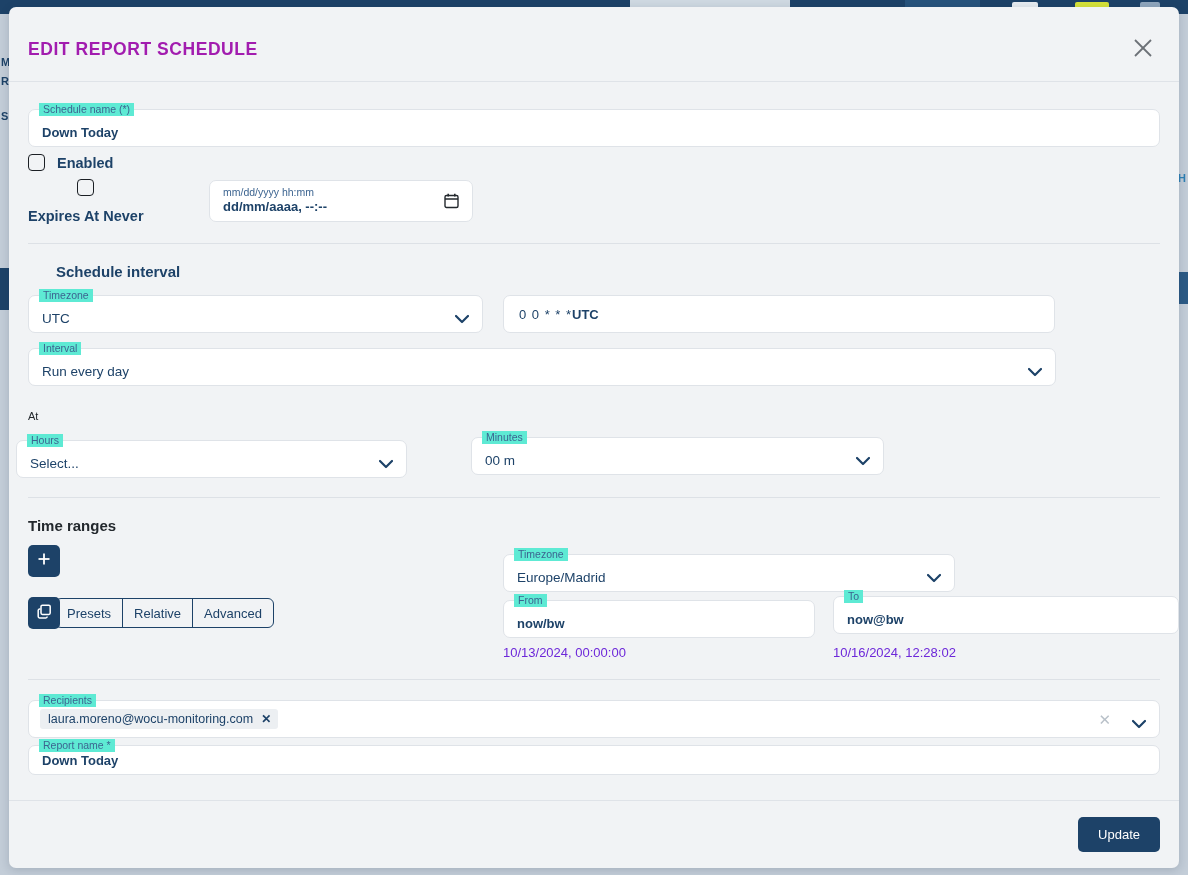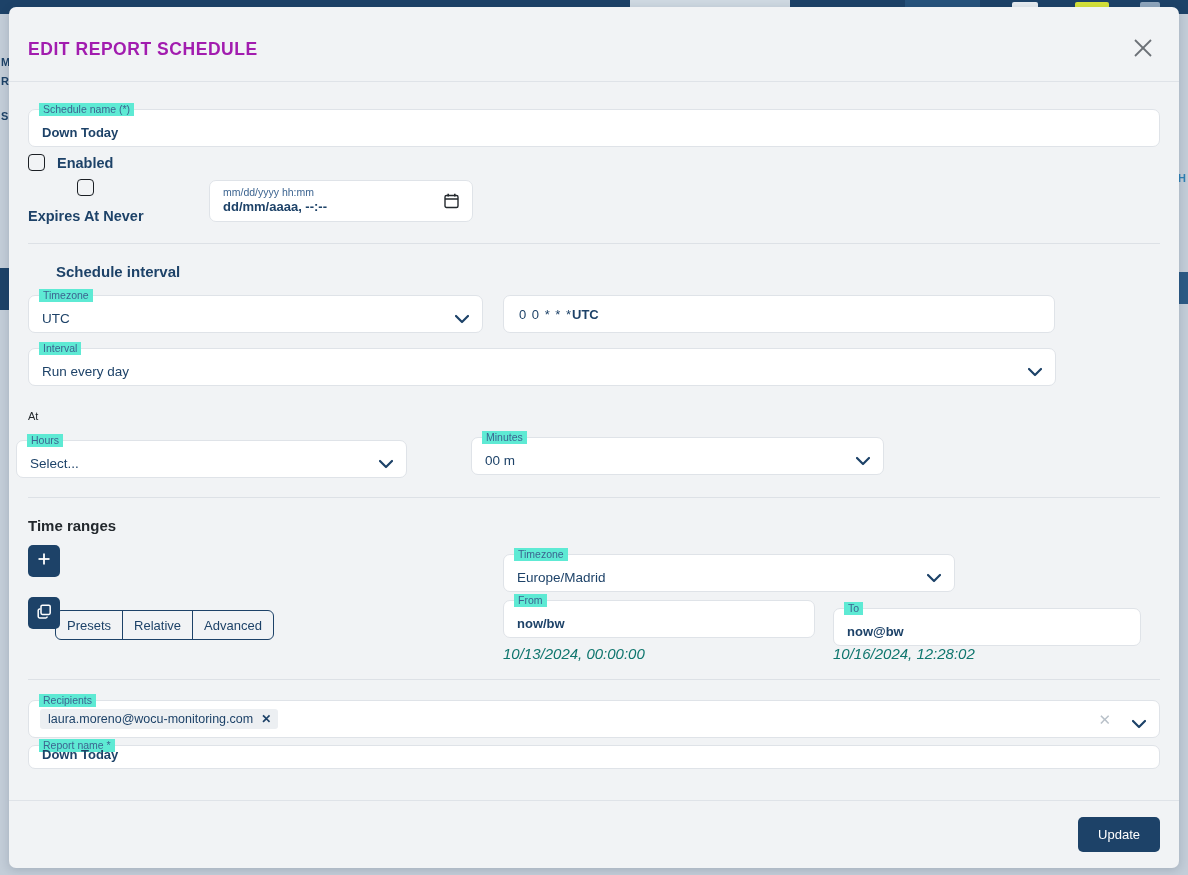--- a/index.html
+++ b/index.html
@@ -202,21 +202,21 @@
   .chip {
     display: inline-flex; align-items: center; gap: 8px;
     background: #eceff2;
     border-radius: 3px;
     padding: 3px 7px 3px 8px;
     font-size: 12.5px; color: #1d4268; justify-content: flex-end;
   }
   .chip-x { font-weight: 700; font-size: 12px; cursor: pointer; }
 
   .hint {
-    font-size: 15px; color: #0f766e; font-style: italic;
+    font-size: 13px; color: #6d28d9;
   }
 
   .date-ph { font-size: 10.5px; color: #3c6490; }
 
   .update-btn {
     background: #1d4268;
     color: #ffffff;
     border: none;
     border-radius: 5px;
     padding: 10px 20px;
@@ -357,21 +357,21 @@
 
     <div class="sq-btn abs" style="left:19px; top:515px;">
       <span>
         <svg width="15" height="15" viewBox="0 0 15 15">
           <rect x="4" y="1.2" width="9.2" height="9.2" rx="1.4" fill="none" stroke="#ffffff" stroke-width="1.5"></rect>
           <path d="M10.2 12.6 A1.4 1.4 0 0 1 8.8 14 H2.6 A1.4 1.4 0 0 1 1.2 12.6 V6.4 A1.4 1.4 0 0 1 2.6 5 H3.4" fill="none" stroke="#ffffff" stroke-width="1.5"></path>
         </svg>
       </span>
     </div>
 
-    <div class="seg abs" style="left:46px; top:528px;justify-content:space-between;">
+    <div class="seg abs" style="left:46px; top:516px;justify-content:space-between;">
       <div class="seg-item">Presets</div>
       <div class="seg-item">Relative</div>
       <div class="seg-item">Advanced</div>
     </div>
 
     <div class="field abs" style="left:494px; top:472px; width:452px; height:38px;">
       <span class="field-legend">Timezone</span>
       <span class="field-value plain">Europe/Madrid</span>
       <span class="caret">
         <svg width="14" height="9" viewBox="0 0 14 9">
@@ -379,21 +379,21 @@
           </svg>
       </span>
     </div>
 
     <div class="field abs" style="left:494px; top:518px; width:312px; height:38px;">
       <span class="field-legend">From</span>
       <span class="field-value">now/bw</span>
     </div>
     <div class="hint abs" style="left:494px; top:563px;">10/13/2024, 00:00:00</div>
 
-    <div class="field abs" style="left:824px; top:526px; width:308px; height:38px;">
+    <div class="field abs" style="left:824px; top:514px; width:346px; height:38px;">
       <span class="field-legend">To</span>
       <span class="field-value">now@bw</span>
     </div>
     <div class="hint abs" style="left:824px; top:563px;">10/16/2024, 12:28:02</div>
 
     <div class="divider abs" style="left:19px; top:597px; width:1132px;"></div>
 
     <div class="field abs" style="left:19px; top:618px; width:1132px; height:38px;">
       <span class="field-legend">Recipients</span>
       <span class="chip abs" style="left:11px; top:8px;">
@@ -401,21 +401,21 @@
         <span class="chip-x">✕</span>
       </span>
       <span class="clear-x">✕</span>
       <span class="caret">
         <svg width="14" height="9" viewBox="0 0 14 9">
             <path d="M1 1.5 L7 7.5 L13 1.5" fill="none" stroke="#1d4268" stroke-width="2.2" stroke-linecap="round" stroke-linejoin="round"></path>
           </svg>
       </span>
     </div>
 
-    <div class="field abs" style="left:19px; top:663px; width:1132px; height:24px;">
+    <div class="field abs" style="left:19px; top:663px; width:1132px; height:30px;">
       <span class="field-legend">Report name *</span>
       <span class="field-value">Down Today</span>
     </div>
 
   </div>
 
   <div class="modal-footer">
     <button class="update-btn">Update</button>
   </div>
 

